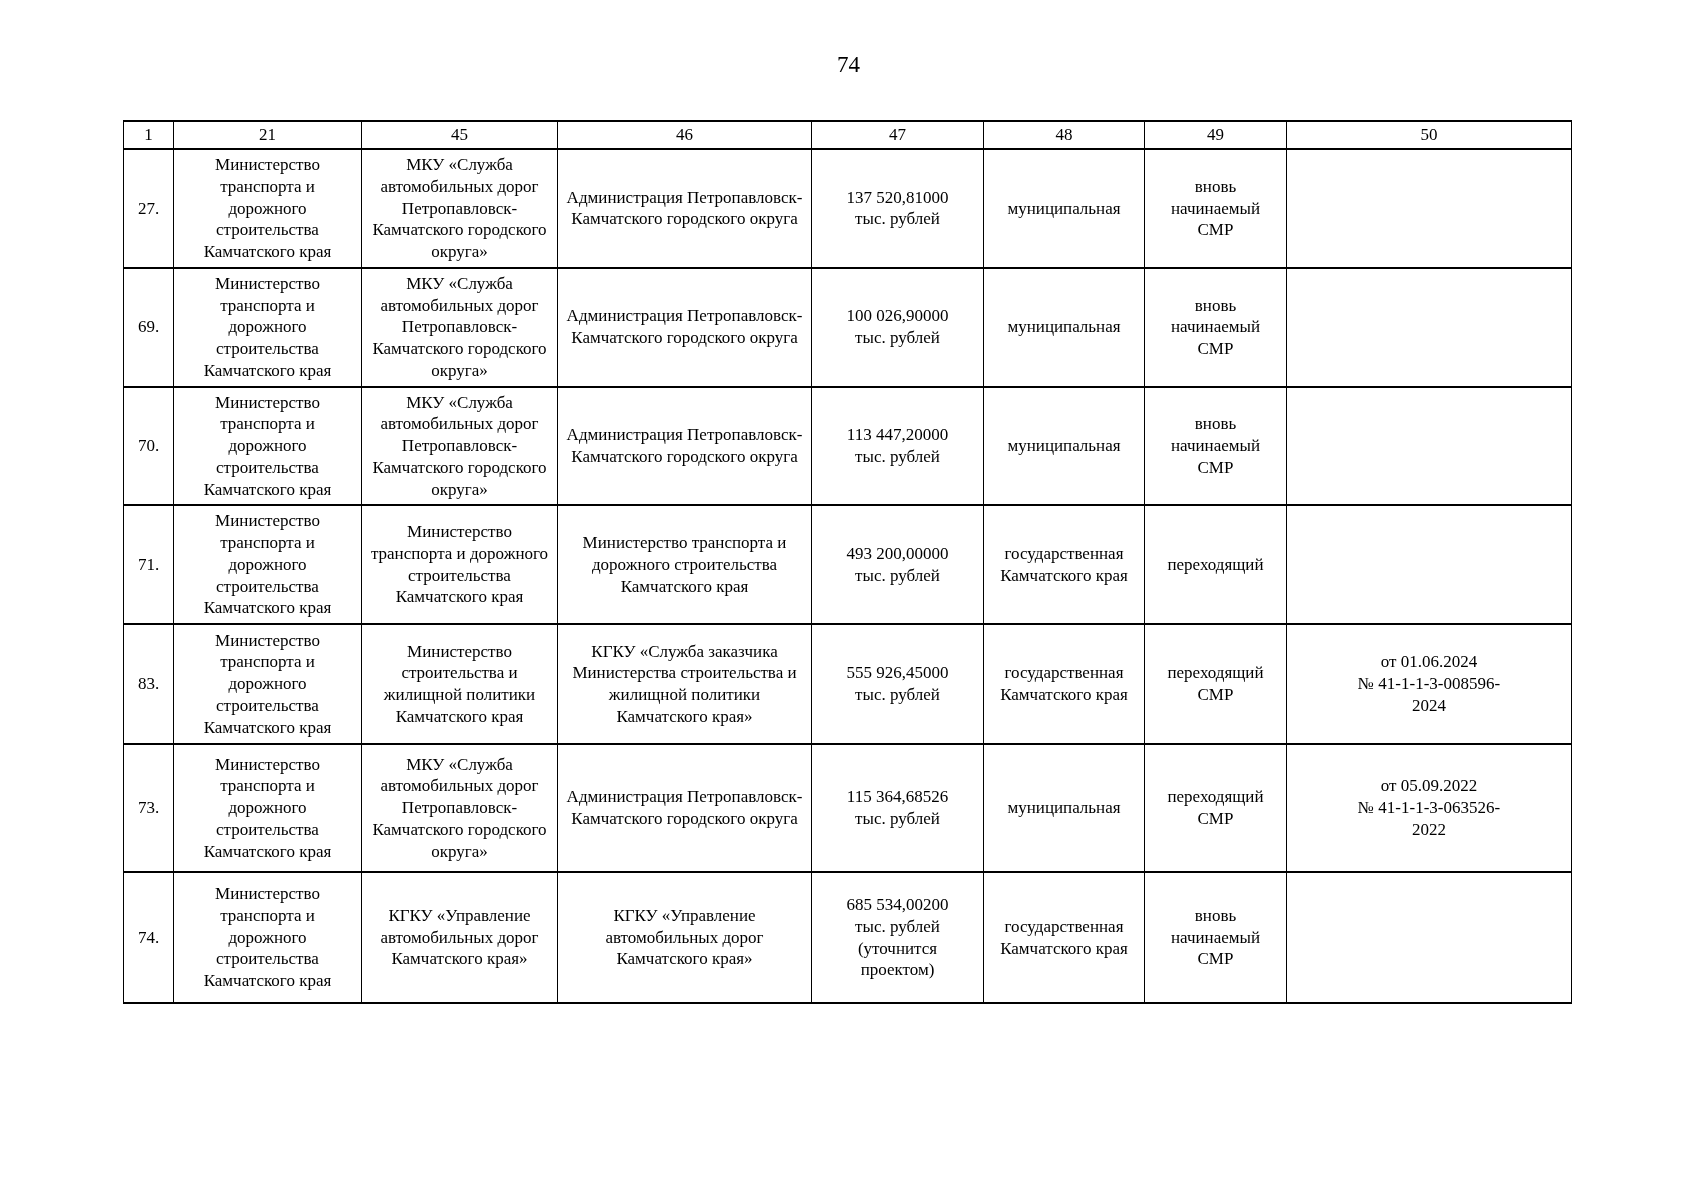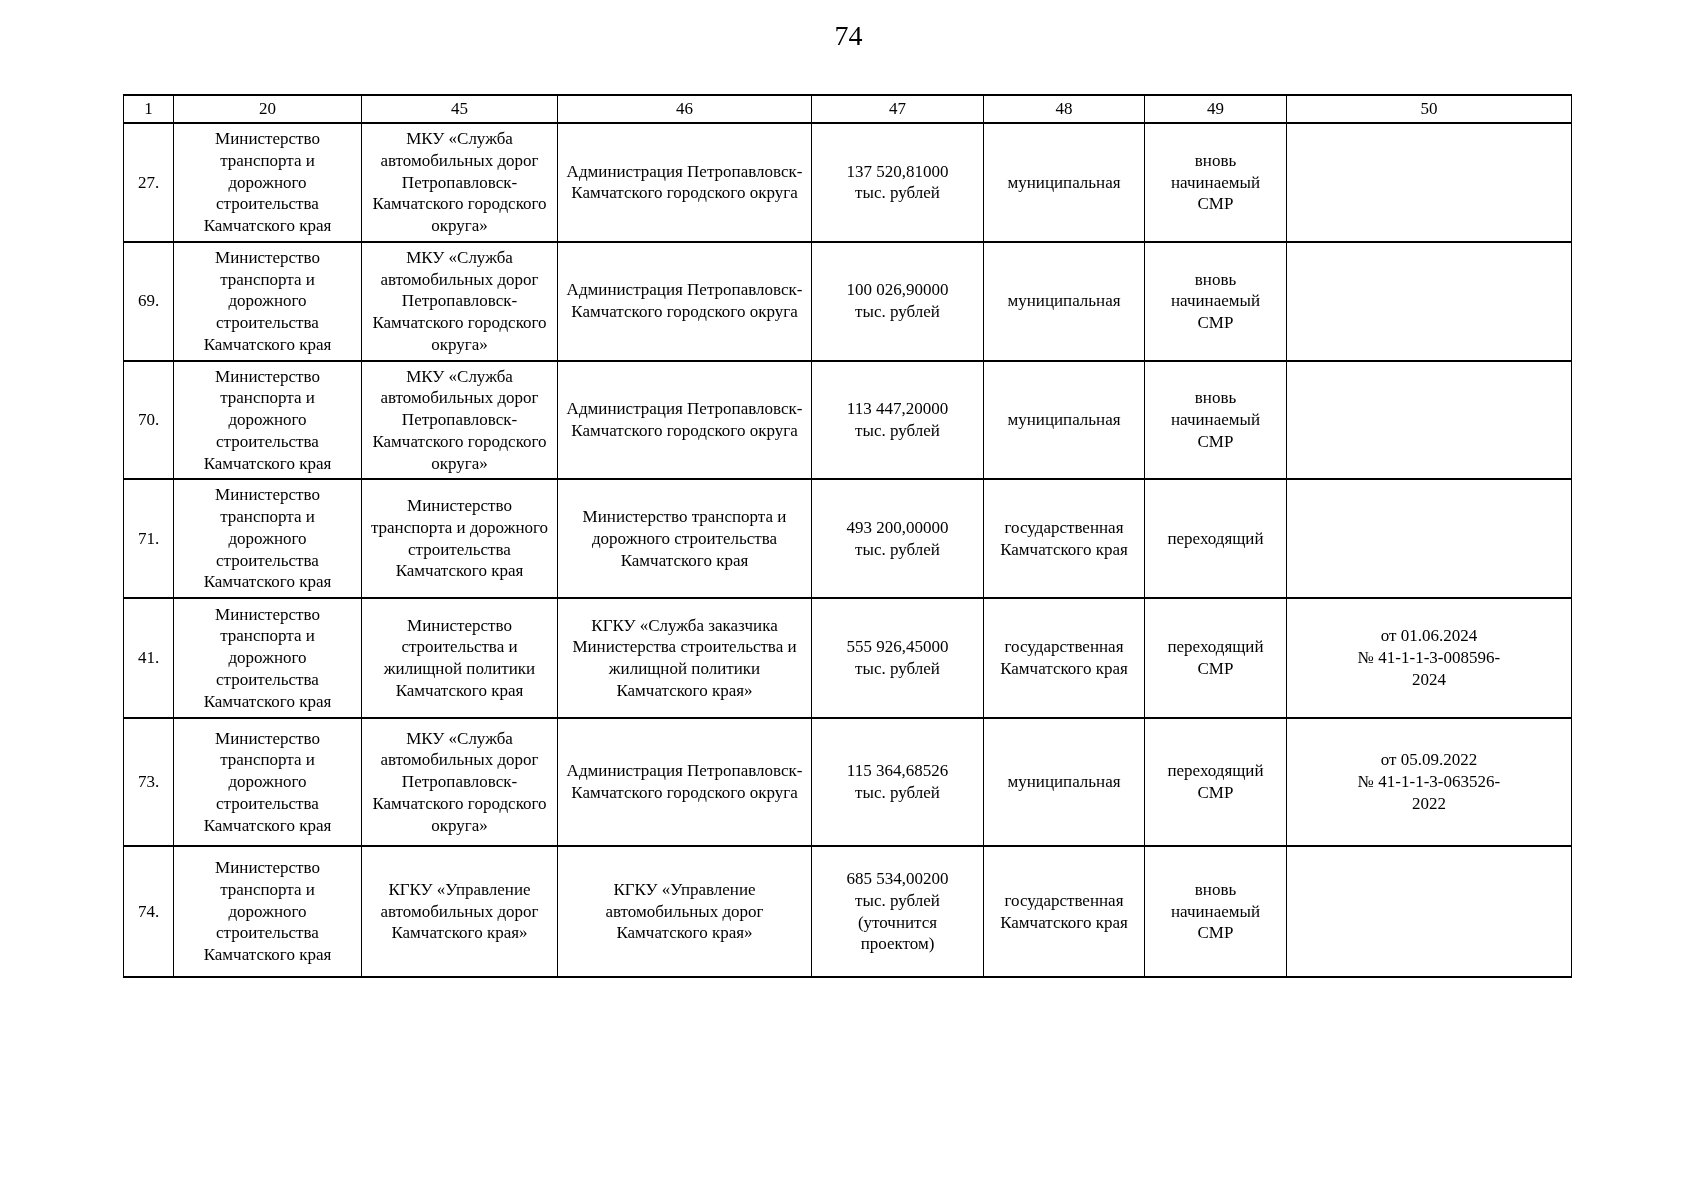--- a/index.html
+++ b/index.html
@@ -7,22 +7,22 @@
     padding: 0;
     background: #ffffff;
     width: 1697px;
     height: 1200px;
     font-family: "Liberation Serif", "DejaVu Serif", serif;
     color: #000000;
     overflow: hidden;
   }
   .page-number {
     text-align: center;
-    font-size: 28px;
-    padding-top: 20px;
+    font-size: 23px;
+    padding-top: 52px;
   }
   .doc-table {
     border-collapse: collapse;
     table-layout: fixed;
     margin: 42px 0 0 123px;
     width: 1448px;
   }
   .doc-table th,
   .doc-table td {
     border-left: 1px solid #000;
@@ -61,21 +61,21 @@
       <col style="width:196px">
       <col style="width:254px">
       <col style="width:172px">
       <col style="width:161px">
       <col style="width:142px">
       <col style="width:285px">
     </colgroup>
     <thead>
       <tr id="header-row">
           <th>1</th>
-          <th>20</th>
+          <th>21</th>
           <th>45</th>
           <th>46</th>
           <th>47</th>
           <th>48</th>
           <th>49</th>
           <th>50</th>
         </tr>
     </thead>
     <tbody id="table-body">
         <tr>
@@ -123,21 +123,21 @@
           <td>Министерство транспорта и дорожного строительства Камчатского края</td>
           <td>Министерство транспорта и дорожного строительства Камчатского края</td>
           <td>493 200,00000
 тыс. рублей</td>
           <td>государственная
 Камчатского края</td>
           <td>переходящий</td>
           <td></td>
         </tr>
         <tr>
-          <td>41.</td>
+          <td>83.</td>
           <td>Министерство транспорта и дорожного строительства Камчатского края</td>
           <td>Министерство строительства и жилищной политики Камчатского края</td>
           <td>КГКУ «Служба заказчика Министерства строительства и жилищной политики Камчатского края»</td>
           <td>555 926,45000
 тыс. рублей</td>
           <td>государственная
 Камчатского края</td>
           <td>переходящий
 СМР</td>
           <td>от 01.06.2024

